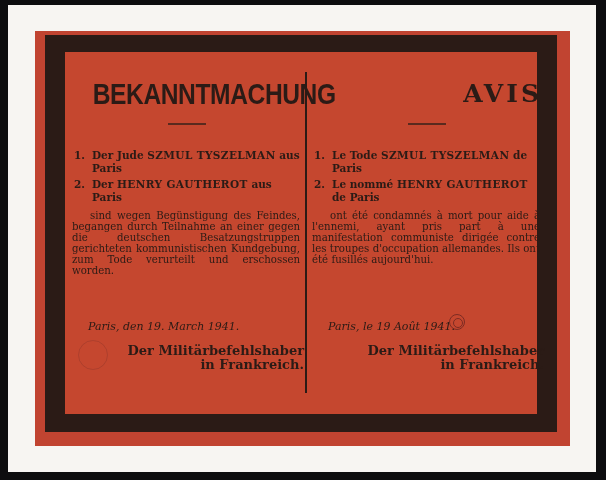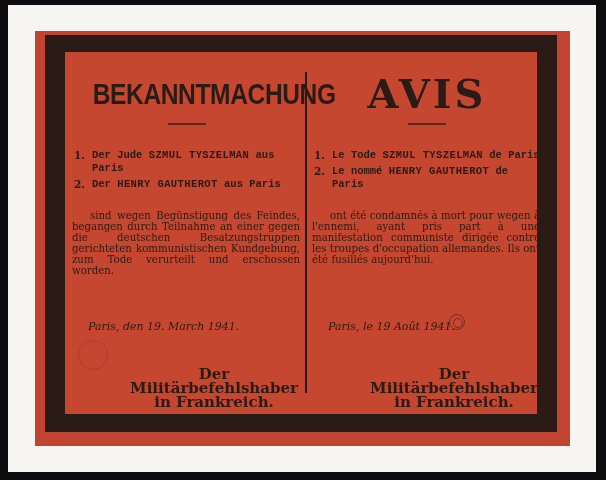--- a/index.html
+++ b/index.html
@@ -55,44 +55,44 @@
     font-weight: bold;
     font-size: 30px;
     letter-spacing: -0.5px;
     transform: scaleX(0.82);
     transform-origin: center;
     line-height: 40px;
   }
   .title-fr {
     position: absolute;
     top: 22px; left: 0; width: 230px;
-    text-align: center;
+    text-align: right;
     font-family: "DejaVu Serif", serif;
     font-weight: bold;
-    font-size: 40px;
+    font-size: 25px;
     letter-spacing: 3px;
     line-height: 40px;
   }
   .rule {
     position: absolute;
     top: 71px; left: 96px;
     width: 38px; height: 1.5px;
     background: #5a2a1e;
   }
   .names {
     position: absolute;
     top: 97px; left: 2px; width: 230px;
     font-family: "DejaVu Serif", serif;
     font-weight: bold;
     font-size: 10.5px;
     line-height: 13px;
   }
   .name-item { display: flex; margin-bottom: 3px; }
   .name-num { width: 18px; flex: none; }
-  .name-text { flex: 1; font-family: Liberation Mono, monospace; }
+  .name-text { flex: 1; }
   .name-text b { letter-spacing: 0.4px; }
   .body-text {
     position: absolute;
     top: 158px; left: 0; width: 228px;
     font-family: "DejaVu Serif", serif;
     font-size: 10.2px;
     line-height: 11px;
     text-align: justify;
     text-align-last: left;
   }
@@ -100,26 +100,26 @@
   .date {
     position: absolute;
     top: 268px; left: 16px; width: 220px;
     font-family: "DejaVu Serif", serif;
     font-style: italic;
     font-size: 11px;
     line-height: 14px;
   }
   .sign {
     position: absolute;
-    top: 315px; left: 52px; width: 180px;
+    top: 292px; left: 52px; width: 180px;
     font-family: "DejaVu Serif", serif;
     font-weight: bold;
-    font-size: 15px;
+    font-size: 13px;
     line-height: 14px;
-    text-align: center;
+    text-align: right;
   }
   .stamp {
     position: absolute;
     width: 14px; height: 14px;
     border: 1.5px solid #6a2520;
     border-radius: 50%;
     opacity: 0.8;
   }
   .stamp::after {
     content: "";
@@ -174,20 +174,20 @@
   <div class="names">
     <div class="name-item">
       <span class="name-num">1.</span>
       <span class="name-text"><span>Le Tode </span><b>SZMUL TYSZELMAN</b><span> de Paris</span></span>
     </div>
     <div class="name-item">
       <span class="name-num">2.</span>
       <span class="name-text"><span>Le nommé </span><b>HENRY GAUTHEROT</b><span> de Paris</span></span>
     </div>
   </div>
-  <div class="body-text"><span class="indent"></span><span>ont été condamnés à mort pour wegen à l'ennemi, ayant pris part à une manifestation communiste dirigée contre les troupes d'occupation allemandes. Ils ont été fusillés aujourd'hui.</span></div>
+  <div class="body-text"><span class="indent"></span><span>ont été condamnés à mort pour aide à l'ennemi, ayant pris part à une manifestation communiste dirigée contre les troupes d'occupation allemandes. Ils ont été fusillés aujourd'hui.</span></div>
   <div class="date">Paris, le 19 Août 1941.</div>
   <div class="sign">
     <div>Der Militärbefehlshaber</div>
     <div>in Frankreich.</div>
   </div>
 </div>
 <div class="stamp" style="left:449px; top:314px;"></div>
 
 </body></html>

